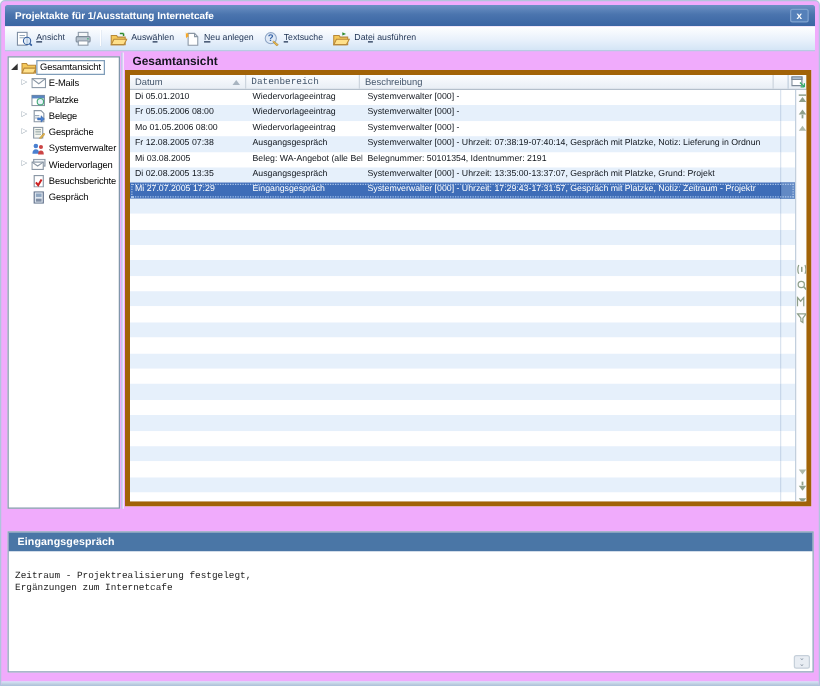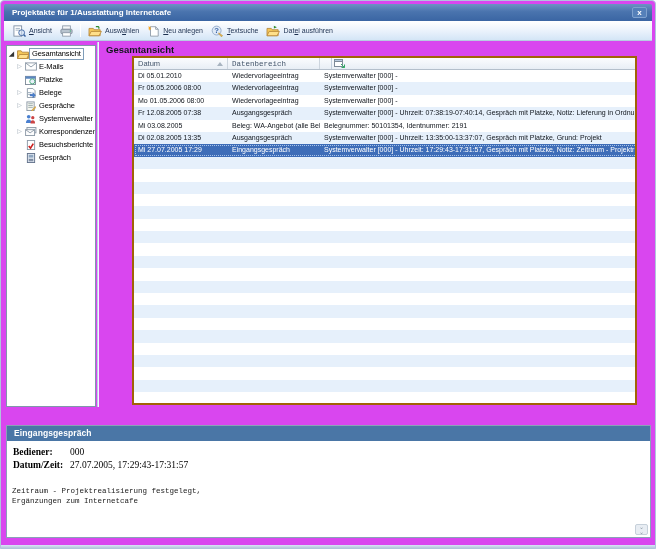--- a/index.html
+++ b/index.html
@@ -1,17 +1,17 @@
 <!DOCTYPE html>
 <html><head>
 <meta charset="utf-8">
 <style>
 * { margin:0; padding:0; box-sizing:border-box; }
 body { width:656px; height:549px; font-family:"Liberation Sans", sans-serif; background:#fff; }
-.window { position:relative; width:656px; height:549px; background:#d946ef; border-radius:4px 4px 0 0; border:1px solid #b0c4dc; overflow:hidden; }
+.window { position:relative; width:656px; height:549px; background:#f0abfc; border-radius:4px 4px 0 0; border:1px solid #b0c4dc; overflow:hidden; }
 .titlebar { position:absolute; left:3px; top:3px; right:3px; height:17px; background:linear-gradient(180deg,#6d92c4 0%,#4a74ae 45%,#3a65a3 100%); border-radius:2px 2px 0 0; display:flex; align-items:center; }
 .title { color:#fff; font-size:8px; font-weight:bold; padding-left:8px; letter-spacing:0; }
 .close-btn { position:absolute; right:5px; top:3px; width:15px; height:11px; background:#5580b9; border:1px solid #7fa2cf; border-radius:2px; color:#fff; font-size:8px; font-weight:bold; text-align:center; line-height:9px; }
 .toolbar { position:absolute; left:3px; top:20px; right:3px; height:20px; background:linear-gradient(180deg,#ffffff 0%,#e7f0fb 60%,#d4e5f6 100%); border-bottom:1px solid #b7cbe2; display:flex; align-items:center; padding-left:5px; }
 .tbtn { display:flex; align-items:center; gap:3px; height:18px; padding:0 4px; font-size:7px; color:#1c3050; }
 .tbtn u { text-decoration:underline; }
 .tsep { width:1px; height:13px; background:#9db5d1; margin:0 3px; border-right:1px solid #fff; }
 .ticon { display:inline-block; position:relative; }
 svg { display:block; }
 
@@ -20,21 +20,21 @@
 .texp { width:9px; text-align:center; font-size:6px; color:#98a6b2; flex:0 0 9px; line-height:13px; }
 .texp.root { color:#333; font-size:7px; }
 .ticn { width:13px; flex:0 0 13px; display:flex; justify-content:center; }
 .tlabel { padding:0 2px; color:#000; font-size:7.5px; letter-spacing:-0.1px; }
 .tlabel.focus { border:1px solid #7f9db9; padding:0.5px 2px; }
 .indent { width:8px; flex:0 0 8px; }
 
 .vsep { position:absolute; left:96px; top:41px; width:2px; height:365px; border-left:1px solid #b9cde4; border-right:1px solid #f4f9fe; }
 
 .grid-title { position:absolute; left:105px; top:43px; font-size:9.5px; font-weight:bold; color:#15151f; }
-.grid { position:absolute; left:99px; top:55px; width:505px; height:349px; border:2px solid #a16207; background:#fff; overflow:hidden;margin-left:32px; }
+.grid { position:absolute; left:99px; top:55px; width:549px; height:349px; border:4px solid #a16207; background:#fff; overflow:hidden; }
 .ghead { display:flex; height:12px; background:linear-gradient(180deg,#fbfcfe,#e8eef5); border-bottom:1px solid #b4bfcb; }
 .hcell { font-size:7.5px; color:#44566b; padding:0 4px; line-height:12px; border-right:1px solid #cdd5de; position:relative; overflow:hidden; white-space:nowrap; }
 .hc1 { width:94px; } .hc2 { width:92px;font-family:Liberation Mono, monospace; } .hc3 { width:335px; } .htail { width:11px; border-right:none; }
 .hnav { width:15px; border-left:1px solid #c2cfdd; display:flex; align-items:center; justify-content:center; }
 .sort { position:absolute; right:4px; top:4px; width:0; height:0; border-left:3px solid transparent; border-right:3px solid transparent; border-bottom:4px solid #a8b4c0; }
 .gbody { position:relative; height:335px; display:flex; }
 .rows { width:532px; }
 .grow { display:flex; height:12.4px; background:#fff; }
 .grow.alt { background:#e6f0fb; }
 .grow.sel { background:#3e6db8; outline:1px dotted rgba(205,225,250,0.75); outline-offset:-2px; }
@@ -208,21 +208,21 @@
     <div class="trow">
       <span class="indent"></span>
         <span class="texp">▷</span>
       <span class="ticn">
           <svg width="12" height="9" viewBox="0 0 13 10">
             <rect x="2" y="0.5" width="10" height="6" fill="#eef2f6" stroke="#8a97a5"></rect>
             <rect x="0.5" y="3" width="10" height="6.5" fill="#fdfdfd" stroke="#8a97a5"></rect>
             <path d="M0.5 3 l5 3.5 l5 -3.5" fill="none" stroke="#8a97a5"></path>
           </svg>
         </span>
-      <span class="tlabel">Korrespondenzen</span>
+      <span class="tlabel">Wiedervorlagen</span>
     </div>
     <div class="trow">
       <span class="indent"></span>
         <span class="texp"></span>
       <span class="ticn">
           <svg width="10" height="10" viewBox="0 0 11 11">
             <rect x="1.5" y="0.5" width="8" height="10" fill="#fff" stroke="#8a97a5"></rect>
             <path d="M3 6.5 l2 2.5 l3 -5" fill="none" stroke="#c22" stroke-width="1.8"></path>
           </svg>
         </span>
@@ -243,20 +243,21 @@
   </div>
 
   <div class="vsep"></div>
 
   <div class="grid-title">Gesamtansicht</div>
 
   <div class="grid">
     <div class="ghead">
       <div class="hcell hc1"><span>Datum</span><span class="sort"></span></div>
       <div class="hcell hc2">Datenbereich</div>
+      <div class="hcell hc3">Beschreibung</div>
       <div class="hcell htail"></div>
       <div class="hnav">
         <svg width="11" height="10" viewBox="0 0 11 10">
             <rect x="0.5" y="0.5" width="8" height="7" fill="#fff" stroke="#7d8a98"></rect>
             <rect x="0.5" y="0.5" width="8" height="2" fill="#b9cbe0" stroke="#7d8a98"></rect>
             <path d="M7 5 l3.5 3.5 M10.5 8.5 l-3 0 M10.5 8.5 l0 -3" stroke="#3a6" stroke-width="1"></path>
           </svg>
       </div>
     </div>
     <div class="gbody">
@@ -492,30 +493,20 @@
                 <rect x="1" y="6.3" width="6" height="1.2" fill="#8fa08b"></rect>
               </svg>
             </span>
         </div>
       </div>
     </div>
   </div>
 
   <div class="detail">
     <div class="dhead">Eingangsgespräch</div>
-    <div class="dfields">
-      <div class="drow">
-        <span class="dlabel">Bediener:</span>
-        <span class="dvalue">000</span>
-      </div>
-      <div class="drow">
-        <span class="dlabel">Datum/Zeit:</span>
-        <span class="dvalue">27.07.2005, 17:29:43-17:31:57</span>
-      </div>
-    </div>
     <div class="dnotes">
       <div>Zeitraum - Projektrealisierung festgelegt,</div>
       <div>Ergänzungen zum Internetcafe</div>
     </div>
     <div class="grip">⌄<br>⌄</div>
   </div>
 
   <div class="winbottom"></div>
 </div>
 

